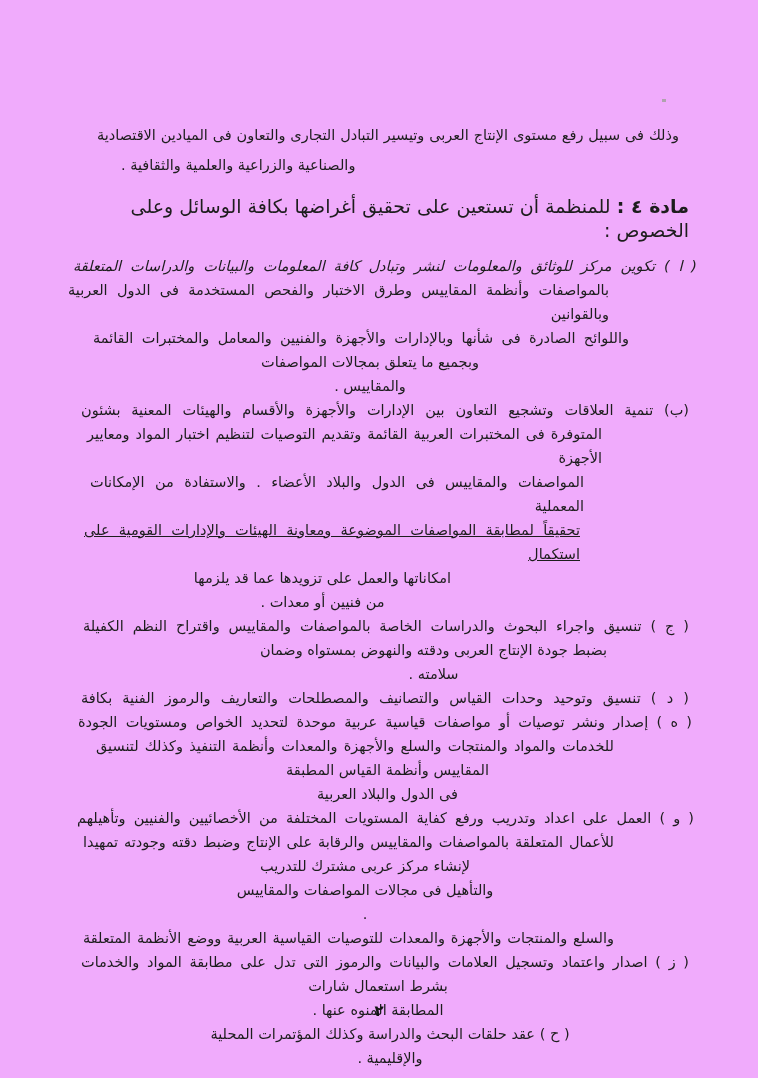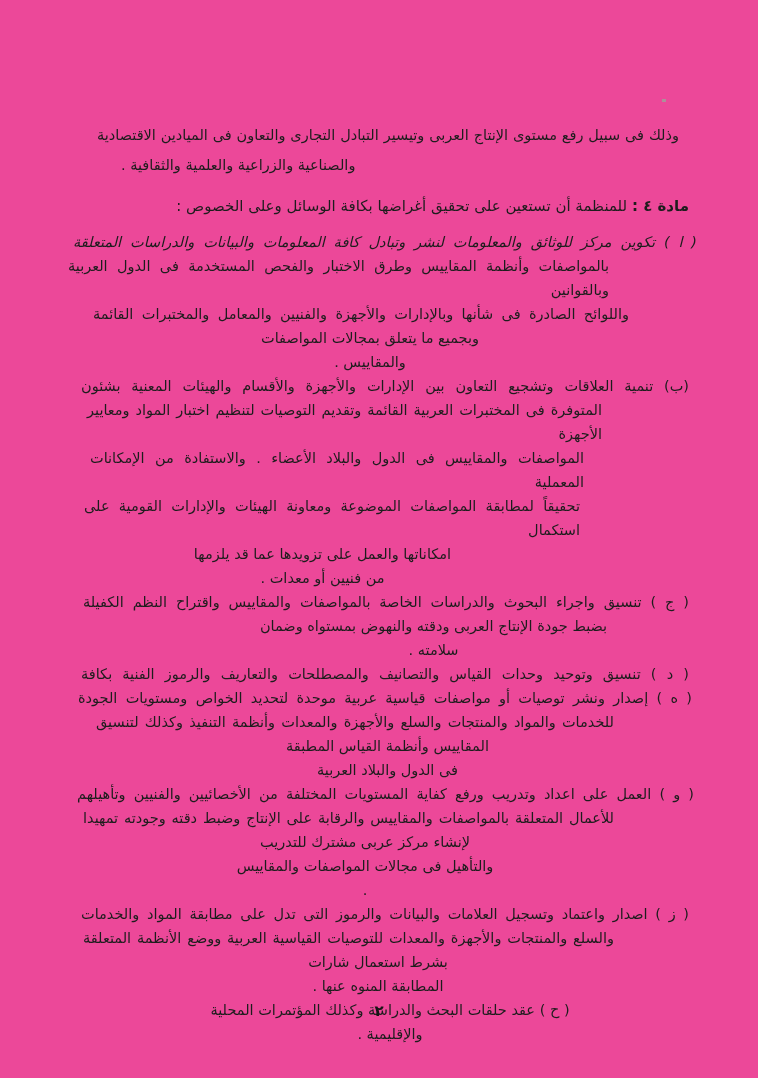--- a/index.html
+++ b/index.html
@@ -1,25 +1,25 @@
 <!DOCTYPE html>
 <html lang="ar"><head>
 <meta charset="utf-8">
 <style>
   html,body{margin:0;padding:0;}
   body{width:758px;height:1078px;background:#f4f4f1;position:relative;overflow:hidden;}
-  .page{position:absolute;inset:0;background:#ec4899;font-family:"DejaVu Sans",sans-serif;color:#1d1d1d;}
+  .page{position:absolute;inset:0;background:#f0abfc;font-family:"DejaVu Sans",sans-serif;color:#1d1d1d;}
   .doc{direction:rtl;padding:120px 61px 0 63px;font-size:14.5px;line-height:24px;}
   .ln{min-height:24px;}
   .intro .ln{line-height:30px;}
   .st{text-align:justify;text-align-last:justify;}
   .ce{text-align:center;text-align-last:center;}
   .ri{text-align:right;text-align-last:right;}
   .le{text-align:left;text-align-last:left;}
-  .h4{margin:14px 8px 2px 0;font-size:15px;}
+  .h4{margin:14px 8px 2px 0;font-size:19px;}
   .items{margin-top:12px;}
   .lbl{font-weight:700;}
   .mk{white-space:nowrap;}
   .pagenum{position:absolute;top:1002px;left:0;width:758px;text-align:center;
            font-size:15px;font-weight:700;color:#151515;font-family:"DejaVu Sans",sans-serif;}
   .speck{position:absolute;left:662px;top:99px;width:4px;height:3px;background:#a0a09a;opacity:.8;}
 </style>
 </head>
 <body>
 
@@ -32,31 +32,31 @@
       </div>
       <div class="ln ri h4"><span class="lbl">مادة ٤ :</span> <span>للمنظمة أن تستعين على تحقيق أغراضها بكافة الوسائل وعلى الخصوص :</span></div>
       <div class="items">
         <div class="ln st" style="margin-left: 10px; font-style: italic;"><span class="mk">( ا )</span> <span>تكوين مركز للوثائق والمعلومات لنشر وتبادل كافة المعلومات والبيانات والدراسات المتعلقة</span></div>
         <div class="ln st" style="margin-right: 88px; margin-left: 5px;"><span>بالمواصفات وأنظمة المقاييس وطرق الاختبار والفحص المستخدمة فى الدول العربية وبالقوانين</span></div>
         <div class="ln st" style="margin-right: 68px; margin-left: 30px;"><span>واللوائح الصادرة فى شأنها وبالإدارات والأجهزة والفنيين والمعامل والمختبرات القائمة</span></div>
         <div class="ln ce" style="margin-right: 200px; margin-left: 180px;"><span>وبجميع ما يتعلق بمجالات المواصفات والمقاييس .</span></div>
         <div class="ln st" style="margin-right: 8px; margin-left: 18px;"><span class="mk">(ب)</span> <span>تنمية العلاقات وتشجيع التعاون بين الإدارات والأجهزة والأقسام والهيئات المعنية بشئون</span></div>
         <div class="ln st" style="margin-right: 95px; margin-left: 24px;"><span>المتوفرة فى المختبرات العربية القائمة وتقديم التوصيات لتنظيم اختبار المواد ومعايير الأجهزة</span></div>
         <div class="ln st" style="margin-right: 113px; margin-left: 27px;"><span>المواصفات والمقاييس فى الدول والبلاد الأعضاء . والاستفادة من الإمكانات المعملية</span></div>
-        <div class="ln st" style="margin-right: 117px; margin-left: 21px;"><span>تحقيقاً لمطابقة المواصفات الموضوعة ومعاونة الهيئات والإدارات القومية على استكمال</span></div>
+        <div class="ln st" style="margin-right: 117px; margin-left: 21px; text-decoration: underline;"><span>تحقيقاً لمطابقة المواصفات الموضوعة ومعاونة الهيئات والإدارات القومية على استكمال</span></div>
         <div class="ln ce" style="margin-right: 240px; margin-left: 125px;"><span>امكاناتها والعمل على تزويدها عما قد يلزمها من فنيين أو معدات .</span></div>
         <div class="ln st" style="margin-right: 8px; margin-left: 20px;"><span class="mk">( ج )</span> <span>تنسيق واجراء البحوث والدراسات الخاصة بالمواصفات والمقاييس واقتراح النظم الكفيلة</span></div>
         <div class="ln ce" style="margin-right: 77px; margin-left: 184px;"><span>بضبط جودة الإنتاج العربى ودقته والنهوض بمستواه وضمان سلامته .</span></div>
         <div class="ln st" style="margin-right: 8px; margin-left: 18px;"><span class="mk">( د )</span> <span>تنسيق وتوحيد وحدات القياس والتصانيف والمصطلحات والتعاريف والرموز الفنية بكافة</span></div>
         <div class="ln st" style="margin-right: 5px; margin-left: 15px;"><span class="mk">( ه )</span> <span>إصدار ونشر توصيات أو مواصفات قياسية عربية موحدة لتحديد الخواص ومستويات الجودة</span></div>
         <div class="ln st" style="margin-right: 83px; margin-left: 33px;"><span>للخدمات والمواد والمنتجات والسلع والأجهزة والمعدات وأنظمة التنفيذ وكذلك لتنسيق</span></div>
         <div class="ln ce" style="margin-right: 205px; margin-left: 220px;"><span>المقاييس وأنظمة القياس المطبقة فى الدول والبلاد العربية</span></div>
         <div class="ln st" style="margin-right: 3px; margin-left: 14px;"><span class="mk">( و )</span> <span>العمل على اعداد وتدريب ورفع كفاية المستويات المختلفة من الأخصائيين والفنيين وتأهيلهم</span></div>
         <div class="ln st" style="margin-right: 83px; margin-left: 20px;"><span>للأعمال المتعلقة بالمواصفات والمقاييس والرقابة على الإنتاج وضبط دقته وجودته تمهيدا</span></div>
         <div class="ln ce" style="margin-right: 202px; margin-left: 172px;"><span>لإنشاء مركز عربى مشترك للتدريب والتأهيل فى مجالات المواصفات والمقاييس .</span></div>
+        <div class="ln st" style="margin-right: 83px; margin-left: 20px;"><span>والسلع والمنتجات والأجهزة والمعدات للتوصيات القياسية العربية ووضع الأنظمة المتعلقة</span></div>
         <div class="ln st" style="margin-right: 8px; margin-left: 18px;"><span class="mk">( ز )</span> <span>اصدار واعتماد وتسجيل العلامات والبيانات والرموز التى تدل على مطابقة المواد والخدمات</span></div>
-        <div class="ln st" style="margin-right: 83px; margin-left: 20px;"><span>والسلع والمنتجات والأجهزة والمعدات للتوصيات القياسية العربية ووضع الأنظمة المتعلقة</span></div>
         <div class="ln ce" style="margin-right: 232px; margin-left: 228px;"><span>بشرط استعمال شارات المطابقة المنوه عنها .</span></div>
         <div class="ln ce" style="margin-right: 127px; margin-left: 147px;"><span class="mk">( ح )</span> <span>عقد حلقات البحث والدراسة وكذلك المؤتمرات المحلية والإقليمية .</span></div>
       </div>
     </main>
   <div class="pagenum">٢</div>
 </div>
 
 </body></html>

